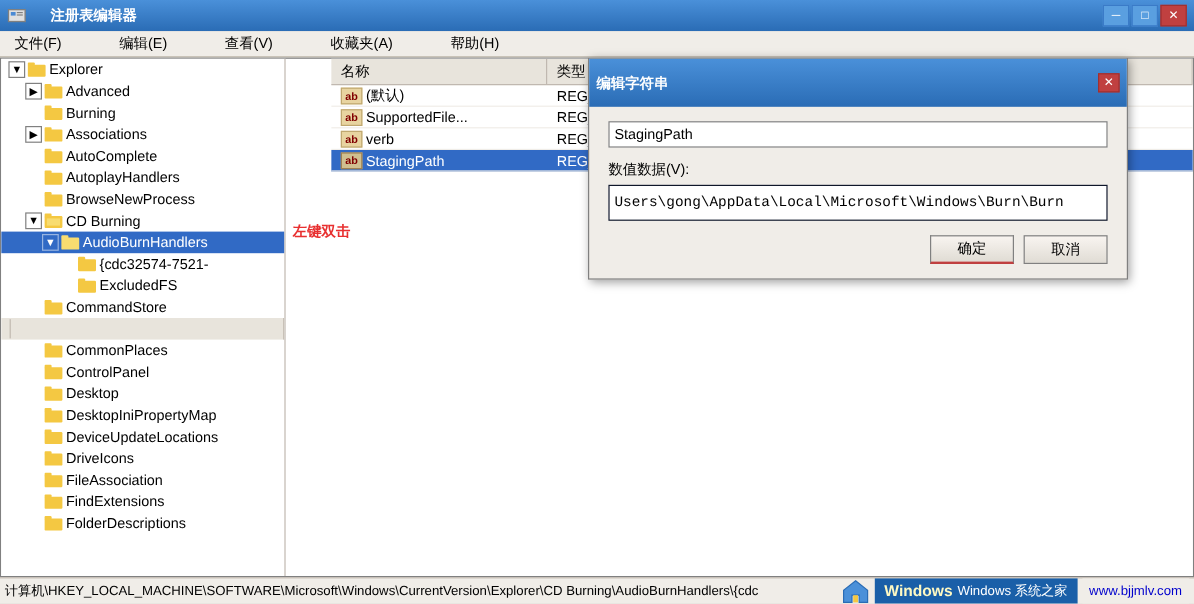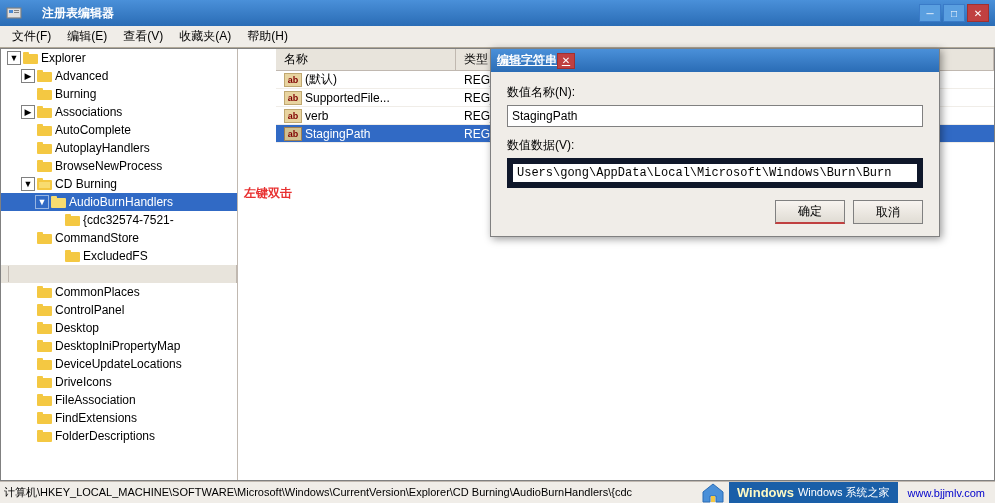--- a/index.html
+++ b/index.html
@@ -50,20 +50,21 @@
     .title-btn.close { background: #c04040; border-color: #a03030; }
 
     
     .menu-bar {
       background: #f0ede8;
       border-bottom: 1px solid #b0a898;
       height: 22px;
       display: flex;
       align-items: center;
       padding: 0 4px;
+      gap: 32px;
     }
     .menu-item {
       padding: 2px 8px;
       cursor: pointer;
       font-size: 12px;
       color: #000;
     }
 
     
     .main-area {
@@ -201,27 +202,27 @@
       left: 490px;
       width: 450px;
       background: #f0ede8;
       border: 1px solid #808080;
       box-shadow: 2px 2px 8px rgba(0,0,0,0.4);
       z-index: 100;
     }
     .dialog-title-bar {
       background: linear-gradient(to bottom, #4a90d9, #2a6cb5);
       color: white;
-      height: 23px;
+      height: 40px;
       display: flex;
       align-items: center;
       padding: 0 6px;
+      justify-content: space-between;
       font-size: 12px;
       font-weight: bold;
-      text-decoration: underline;
     }
     .dialog-title-close {
       width: 18px;
       height: 16px;
       background: #c04040;
       border: 1px solid #a03030;
       color: white;
       cursor: pointer;
       display: flex;
       align-items: center;
@@ -241,21 +242,21 @@
       height: 22px;
       border: 1px solid #808080;
       background: white;
       padding: 2px 4px;
       font-size: 12px;
       margin-bottom: 10px;
     }
     .dialog-textarea {
       width: 100%;
       height: 30px;
-      border: 6px solid #0f172a;
+      border: 1px solid #0f172a;
       background: white;
       padding: 2px 4px;
       font-size: 12px;
       margin-bottom: 12px;
       resize: none;
       font-family: "Courier New", monospace;
     }
     .dialog-buttons {
       display: flex;
       justify-content: flex-end;
@@ -399,35 +400,35 @@
         <span>AudioBurnHandlers</span>
       </div>
       <div class="tree-item indent-4">
         <div class="expand-spacer"></div>
         <svg width="16" height="14" style="margin-right:2px;flex-shrink:0;">
           <rect x="0" y="3" width="15" height="10" fill="#f4c842" rx="1"></rect>
           <rect x="0" y="1" width="6" height="3" fill="#f4c842" rx="1"></rect>
         </svg>
         <span>{cdc32574-7521-</span>
       </div>
+      <div class="tree-item indent-4">
+        <div class="expand-spacer"></div>
+        <svg width="16" height="14" style="margin-right:2px;flex-shrink:0;">
+          <rect x="0" y="3" width="15" height="10" fill="#f4c842" rx="1"></rect>
+          <rect x="0" y="1" width="6" height="3" fill="#f4c842" rx="1"></rect>
+        </svg>
+        <span>ExcludedFS</span>
+      </div>
       <div class="tree-item indent-2">
         <div class="expand-spacer"></div>
         <svg width="16" height="14" style="margin-right:2px;flex-shrink:0;">
           <rect x="0" y="3" width="15" height="10" fill="#f4c842" rx="1"></rect>
           <rect x="0" y="1" width="6" height="3" fill="#f4c842" rx="1"></rect>
         </svg>
         <span>CommandStore</span>
-      </div>
-      <div class="tree-item indent-4">
-        <div class="expand-spacer"></div>
-        <svg width="16" height="14" style="margin-right:2px;flex-shrink:0;">
-          <rect x="0" y="3" width="15" height="10" fill="#f4c842" rx="1"></rect>
-          <rect x="0" y="1" width="6" height="3" fill="#f4c842" rx="1"></rect>
-        </svg>
-        <span>ExcludedFS</span>
       </div>
       <div style="display:flex;align-items:center;height:18px;cursor:pointer;border-right:1px solid #c0b8b0;background:#e8e4dc;">
         <div style="width:8px;height:16px;border-right:1px solid #c0b8b0;"></div>
       </div>
       <div class="tree-item indent-2">
         <div class="expand-spacer"></div>
         <svg width="16" height="14" style="margin-right:2px;flex-shrink:0;">
           <rect x="0" y="3" width="15" height="10" fill="#f4c842" rx="1"></rect>
           <rect x="0" y="1" width="6" height="3" fill="#f4c842" rx="1"></rect>
         </svg>
@@ -563,21 +564,20 @@
       <div style="background:#f0ede8;color:#0000cc;font-size:11px;padding:0 6px;height:22px;display:flex;align-items:center;">www.bjjmlv.com</div>
     </div>
   </div>
 
   <div class="dialog-overlay">
     <div class="dialog-title-bar">
       <span>编辑字符串</span>
       <button class="dialog-title-close">✕</button>
     </div>
     <div class="dialog-body">
-      <div class="dialog-label">数值名称(N):</div>
       <input class="dialog-input" type="text" value="StagingPath" style="">
       <div class="dialog-label">数值数据(V):</div>
       <input class="dialog-textarea" type="text" value="Users\gong\AppData\Local\Microsoft\Windows\Burn\Burn" style="">
       <div class="dialog-buttons">
         <button class="dialog-btn ok">确定</button>
         <button class="dialog-btn">取消</button>
       </div>
     </div>
   </div>
 

